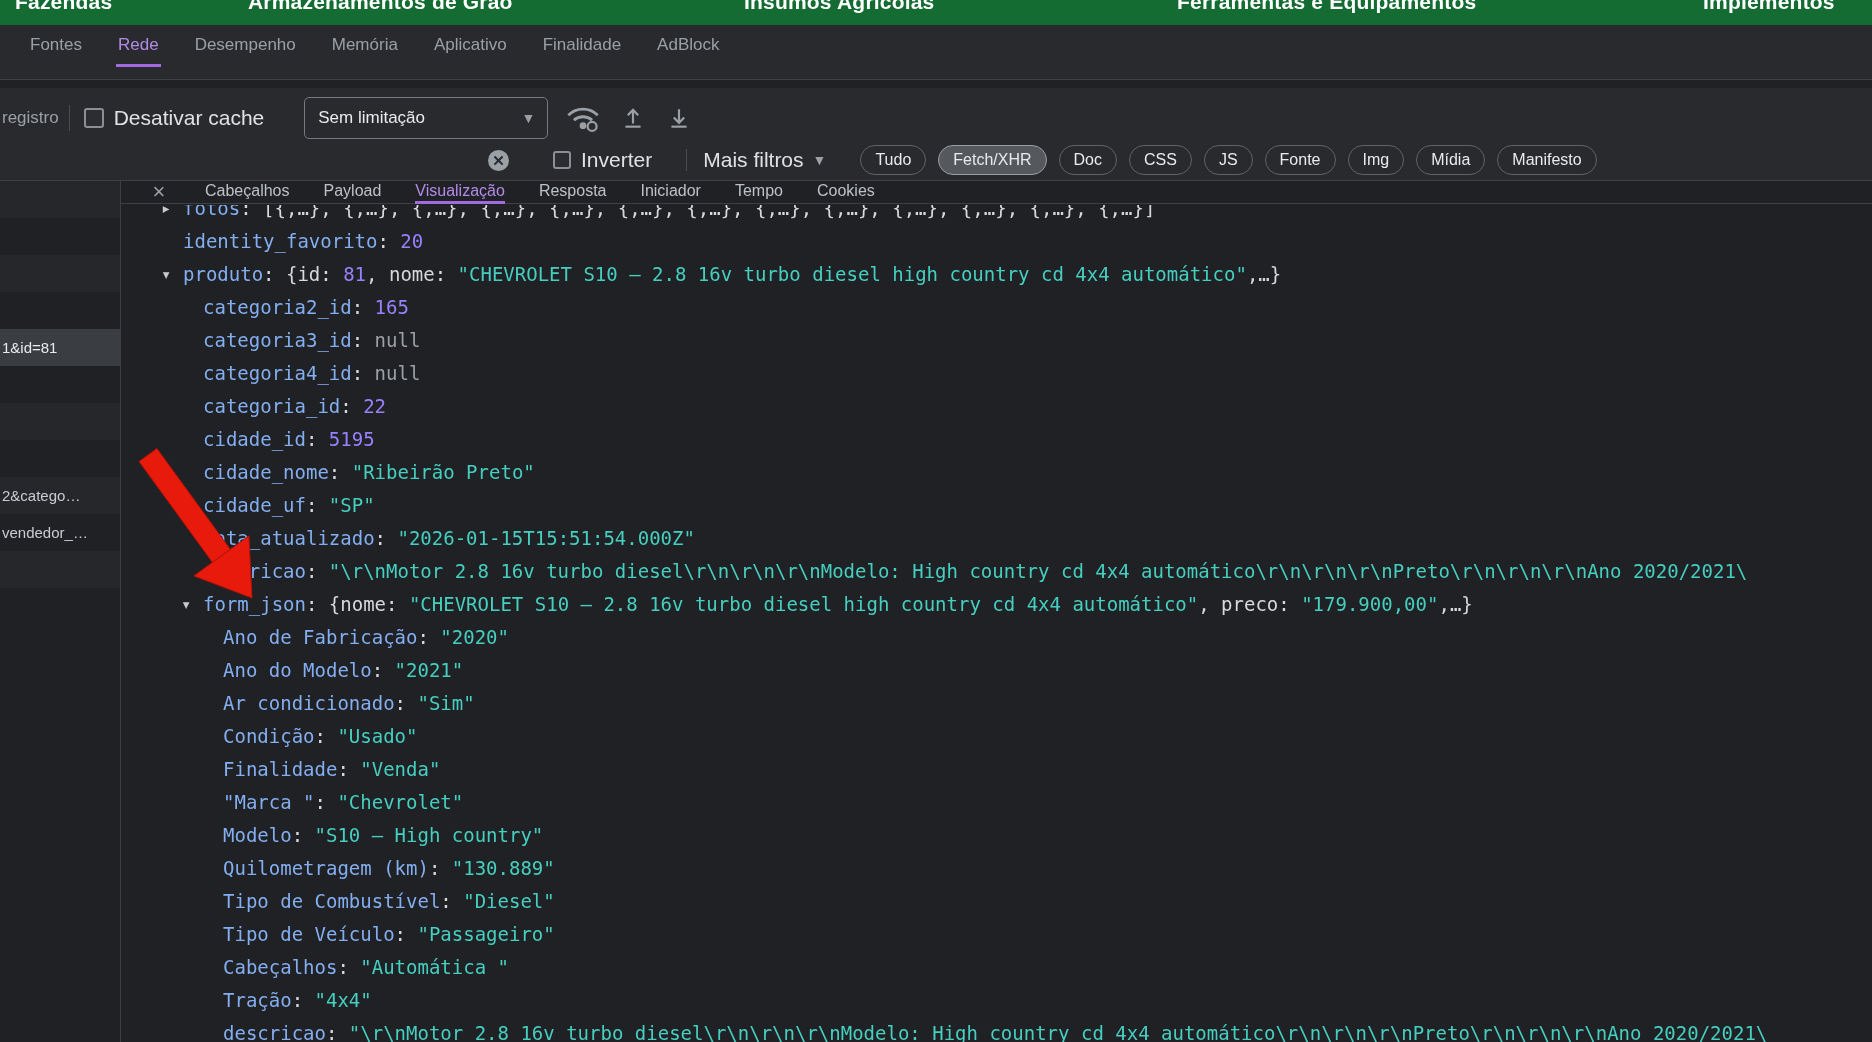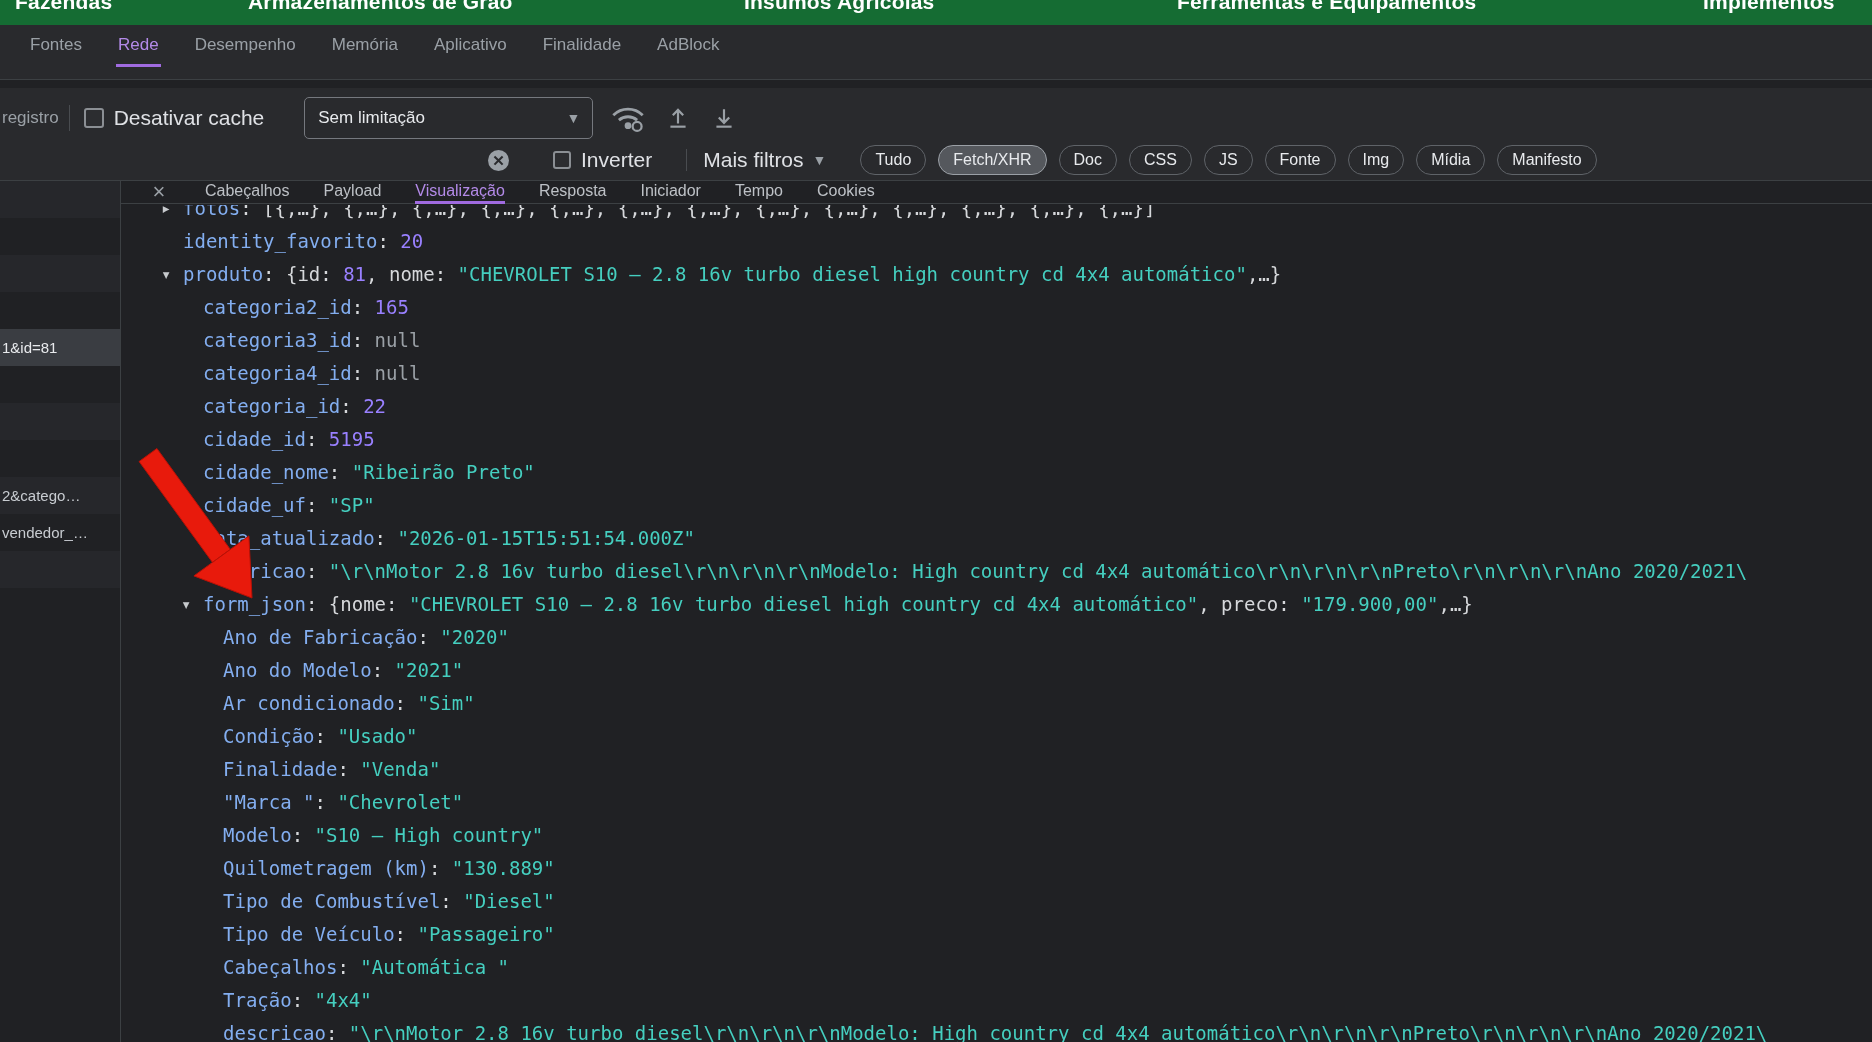--- a/index.html
+++ b/index.html
@@ -42,21 +42,21 @@
     display:flex; align-items:center; z-index:4;
   }
   .gray-label { color:#9aa0a6; font-size:17px; }
   .white-label { color:#dfe1e5; font-size:21px; }
   .vsep { width:1px; height:26px; background:#494c50; }
   .checkbox {
     width:20px; height:20px; border:2px solid #8b8f94; border-radius:3px;
     background:#2c2d30;
   }
   .throttle-select {
-    margin-left:40px; width:289px; height:42px;
+    margin-left:40px; width:244px; height:42px;
     border:1px solid #75787e; border-radius:5px; background:#292a2d;
     display:flex; align-items:center; justify-content:space-between;
     padding:0 12px 0 13px; font-size:17px; color:#e8eaed;
   }
   .caret { color:#9aa0a6; font-size:14px; }
   .tool-icon { color:#9aa0a6; display:flex; align-items:center; }
 
   
   .filter-bar {
     position:absolute; left:0; top:140px; width:1872px; height:41px;

